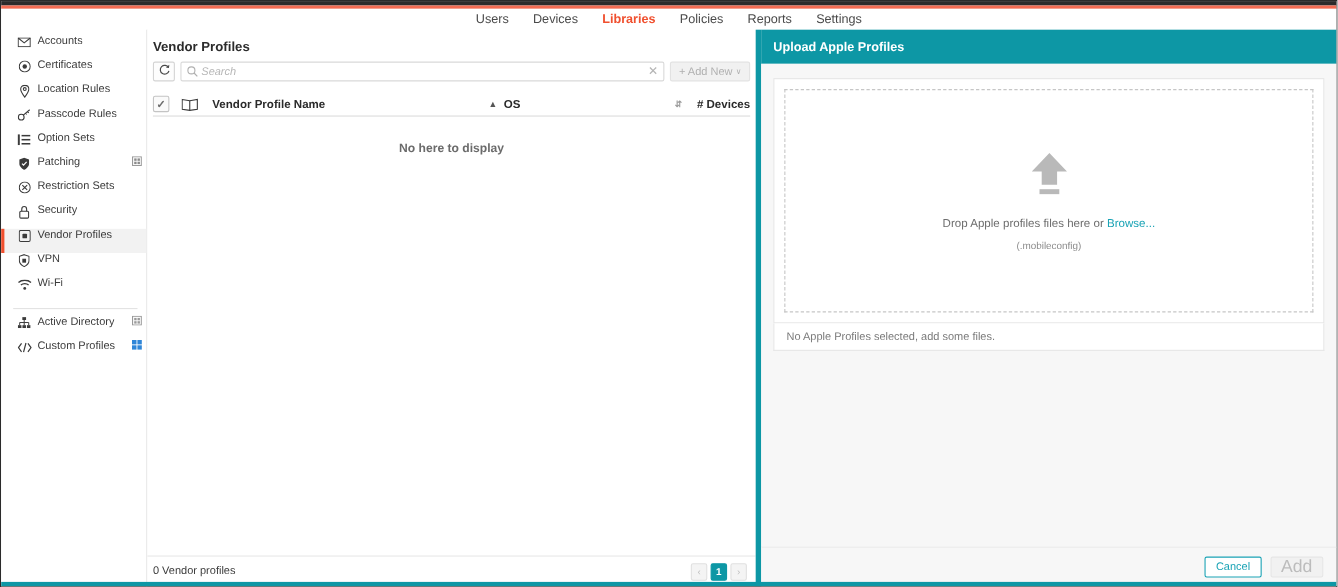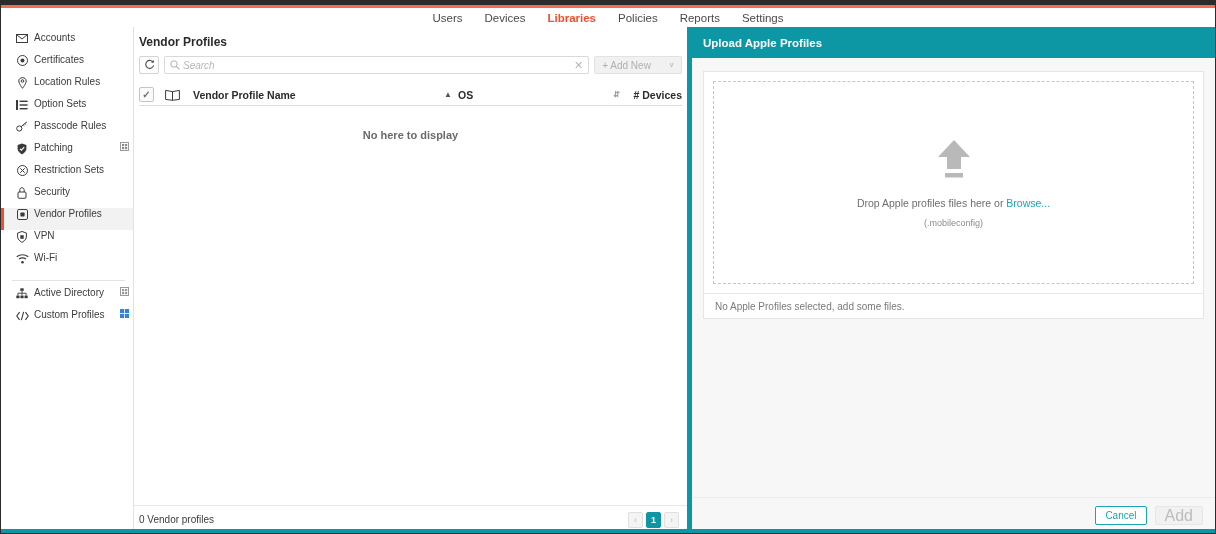--- a/index.html
+++ b/index.html
@@ -120,21 +120,21 @@
   .search-clear {
     color: #b6b6b6; font-size: 11px; padding: 0 5px; cursor: pointer;
     line-height: 1;
   }
   .addnew-btn {
     height: 18px;
     border: 1px solid #e2e2e2; border-radius: 2px;
     background: #f1f1f1;
     color: #b0b0b0;
     font-size: 10px;
-    display: flex; align-items: center; gap: 18px;
+    display: flex; align-items: center; gap: 3px;
     padding: 0 7px;
     cursor: default;
     white-space: nowrap;
   }
   
   .thead {
     display: flex; align-items: center;
     height: 22px;
     margin: 9px 5px 0 5px;
     border-bottom: 1px solid #dcdcdc;
@@ -296,38 +296,38 @@
         <svg width="9" height="12" viewBox="0 0 9 12">
             <path d="M4.5 0.6 C2.3 0.6 0.8 2.1 0.8 4 C0.8 6.6 4.5 11.3 4.5 11.3 C4.5 11.3 8.2 6.6 8.2 4 C8.2 2.1 6.7 0.6 4.5 0.6 Z" fill="none" stroke="#3b3b3b"></path>
             <circle cx="4.5" cy="4" r="1.3" fill="none" stroke="#3b3b3b"></circle>
           </svg>
       </span>
       <span class="side-label">Location Rules</span>
     </div>
 
     <div class="side-item">
       <span class="side-ico">
+        <svg width="12" height="11" viewBox="0 0 12 11">
+            <circle cx="3.3" cy="7.5" r="2.6" fill="none" stroke="#3b3b3b"></circle>
+            <path d="M5.2 5.6 L11 0.8 M9 2.6 L10.2 3.6 M7.4 4.1 L8.4 5" fill="none" stroke="#3b3b3b"></path>
+          </svg>
+      </span>
+      <span class="side-label">Passcode Rules</span>
+    </div>
+
+    <div class="side-item">
+      <span class="side-ico">
         <svg width="12" height="10" viewBox="0 0 12 10">
             <rect x="0" y="0" width="2" height="10" fill="#3b3b3b"></rect>
             <rect x="3.6" y="0.6" width="8" height="1.4" fill="#3b3b3b"></rect>
             <rect x="3.6" y="4.3" width="8" height="1.4" fill="#3b3b3b"></rect>
             <rect x="3.6" y="8" width="8" height="1.4" fill="#3b3b3b"></rect>
           </svg>
       </span>
       <span class="side-label">Option Sets</span>
-    </div>
-
-    <div class="side-item">
-      <span class="side-ico">
-        <svg width="12" height="11" viewBox="0 0 12 11">
-            <circle cx="3.3" cy="7.5" r="2.6" fill="none" stroke="#3b3b3b"></circle>
-            <path d="M5.2 5.6 L11 0.8 M9 2.6 L10.2 3.6 M7.4 4.1 L8.4 5" fill="none" stroke="#3b3b3b"></path>
-          </svg>
-      </span>
-      <span class="side-label">Passcode Rules</span>
     </div>
 
     <div class="side-item">
       <span class="side-ico">
         <svg width="10" height="12" viewBox="0 0 10 12">
             <path d="M5 0.5 L9.4 2 L9.4 6 C9.4 9 5 11.4 5 11.4 C5 11.4 0.6 9 0.6 6 L0.6 2 Z" fill="#3b3b3b"></path>
             <path d="M3 5.8 L4.4 7.2 L7.2 4.1" fill="none" stroke="#ffffff" stroke-width="1.1"></path>
           </svg>
       </span>
       <span class="side-label">Patching</span>

